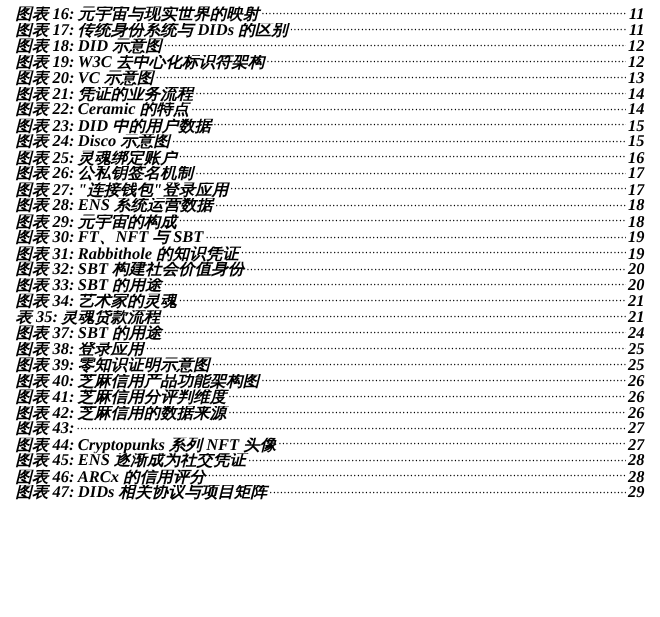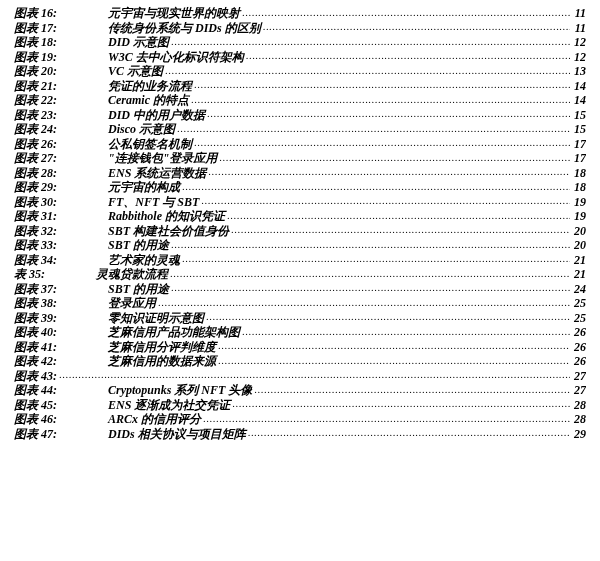--- a/index.html
+++ b/index.html
@@ -13,39 +13,38 @@
     font-family: "Liberation Serif", serif;
     color: #000000;
     overflow: hidden;
   }
   #toc {
     padding: 6px 14px 0 14px;
     box-sizing: border-box;
   }
   .toc-row {
     display: flex;
-    align-items: center;
-    font-size: 12px;
+    align-items: flex-start;
+    font-size: 15px;
     line-height: 1.0;
     height: 14.5px;
     white-space: nowrap;
     overflow: hidden;
   }
   .toc-label {
     flex: 0 0 auto;
     font-weight: bold;
     font-style: italic;
     letter-spacing: 0px;
   }
   .toc-title {
     flex: 0 0 auto;
     font-weight: bold;
     font-style: italic;
     padding-left: 3px;
-    margin-left: 48px;
   }
   .toc-dots {
     flex: 1 1 auto;
     overflow: hidden;
     margin: 0 2px 0 2px;
     position: relative;
     height: 10px;
   }
   .toc-dots::before {
     content: "........................................................................................................................................................................................................";
@@ -118,20 +117,26 @@
       <span class="toc-dots"></span>
       <span class="toc-page">15</span>
     </div>
     <div class="toc-row">
       <span class="toc-label">图表 24:</span>
       <span class="toc-title">Disco 示意图</span>
       <span class="toc-dots"></span>
       <span class="toc-page">15</span>
     </div>
     <div class="toc-row">
+      <span class="toc-label">图表 25:</span>
+      <span class="toc-title">灵魂绑定账户</span>
+      <span class="toc-dots"></span>
+      <span class="toc-page">16</span>
+    </div>
+    <div class="toc-row">
       <span class="toc-label">图表 26:</span>
       <span class="toc-title">公私钥签名机制</span>
       <span class="toc-dots"></span>
       <span class="toc-page">17</span>
     </div>
     <div class="toc-row">
       <span class="toc-label">图表 27:</span>
       <span class="toc-title">"连接钱包"登录应用</span>
       <span class="toc-dots"></span>
       <span class="toc-page">17</span>

